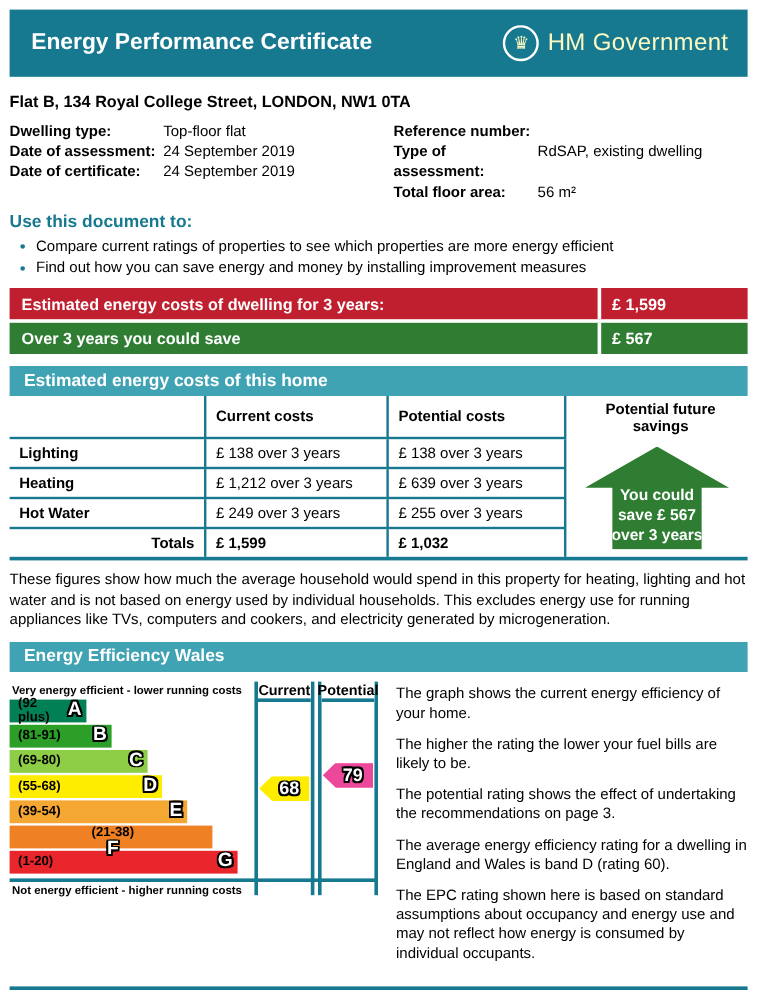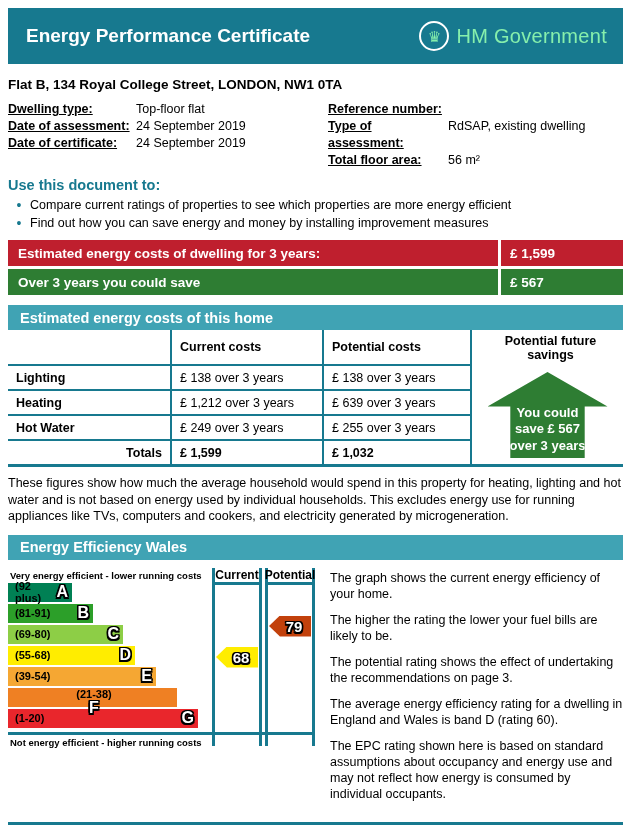--- a/index.html
+++ b/index.html
@@ -9,33 +9,33 @@
     --green:#2e7d33;
     --green-footer:#2e7233;
   }
   *{box-sizing:border-box;margin:0;padding:0;}
   body{width:631px;background:#fff;font-family:"Liberation Sans",sans-serif;color:#000;font-size:12.5px;}
   .page{width:615px;margin:8px auto 0 auto;}
 
   
   .hdr{background:var(--teal-dark);height:56px;display:flex;align-items:center;justify-content:space-between;padding:0 16px 0 18px;}
   .hdr-title{color:#fff;font-size:19px;font-weight:bold;}
-  .gov{display:flex;align-items:center;color:#86efac;}
+  .gov{display:flex;align-items:center;color:#fef9c3;}
   .crown{width:30px;height:30px;border:2px solid #fff;border-radius:50%;display:flex;align-items:center;justify-content:center;margin-right:7px;font-size:15px;line-height:1;}
   .crown::before{content:"♛";}
   .gov-text{font-size:20px;font-weight:normal;letter-spacing:.3px;}
 
   
   .addr{font-size:13.5px;font-weight:bold;margin:13px 0 9px 0;}
   .details{display:flex;line-height:17px;}
   .d-col{display:flex;flex-direction:column;}
   .d-col.left{width:308px;}
   .d-col.right{flex:1;}
   .d-row{display:flex;}
-  .d-label{font-weight:bold;width:128px;flex:none;text-decoration:underline;}
+  .d-label{font-weight:bold;width:128px;flex:none;}
   .d-col.right .d-label{width:132px;padding-left:12px;}
 
   
   .use-h{color:var(--teal-dark);font-size:14.5px;font-weight:bold;margin:8px 0 4px 0;}
   .bullet-row{display:flex;line-height:17px;}
   .bullet-dot{color:var(--teal-dark);width:22px;flex:none;text-align:center;}
   .bullet-dot::before{content:"•";font-size:14px;}
 
   
   .cost-banner{display:flex;height:26px;margin-top:7px;color:#fff;font-weight:bold;font-size:13.5px;}
@@ -242,21 +242,21 @@
       </div>
 
       <div class="rating-col col-current">
         <div class="col-head">Current</div>
         <div class="rating-arrow" style="background: rgb(255, 237, 0); top: 79px;">
           <span class="arrow-num">68</span>
         </div>
       </div>
       <div class="rating-col col-potential">
         <div class="col-head">Potential</div>
-        <div class="rating-arrow" style="background: #c2410c; top: 48px;">
+        <div class="rating-arrow" style="background: #ec4899; top: 68px;">
           <span class="arrow-num">79</span>
         </div>
       </div>
     </div>
 
     <div class="chart-text">
       <p>The graph shows the current energy efficiency of your home.</p>
       <p>The higher the rating the lower your fuel bills are likely to be.</p>
       <p>The potential rating shows the effect of undertaking the recommendations on page 3.</p>
       <p>The average energy efficiency rating for a dwelling in England and Wales is band D (rating 60).</p>

